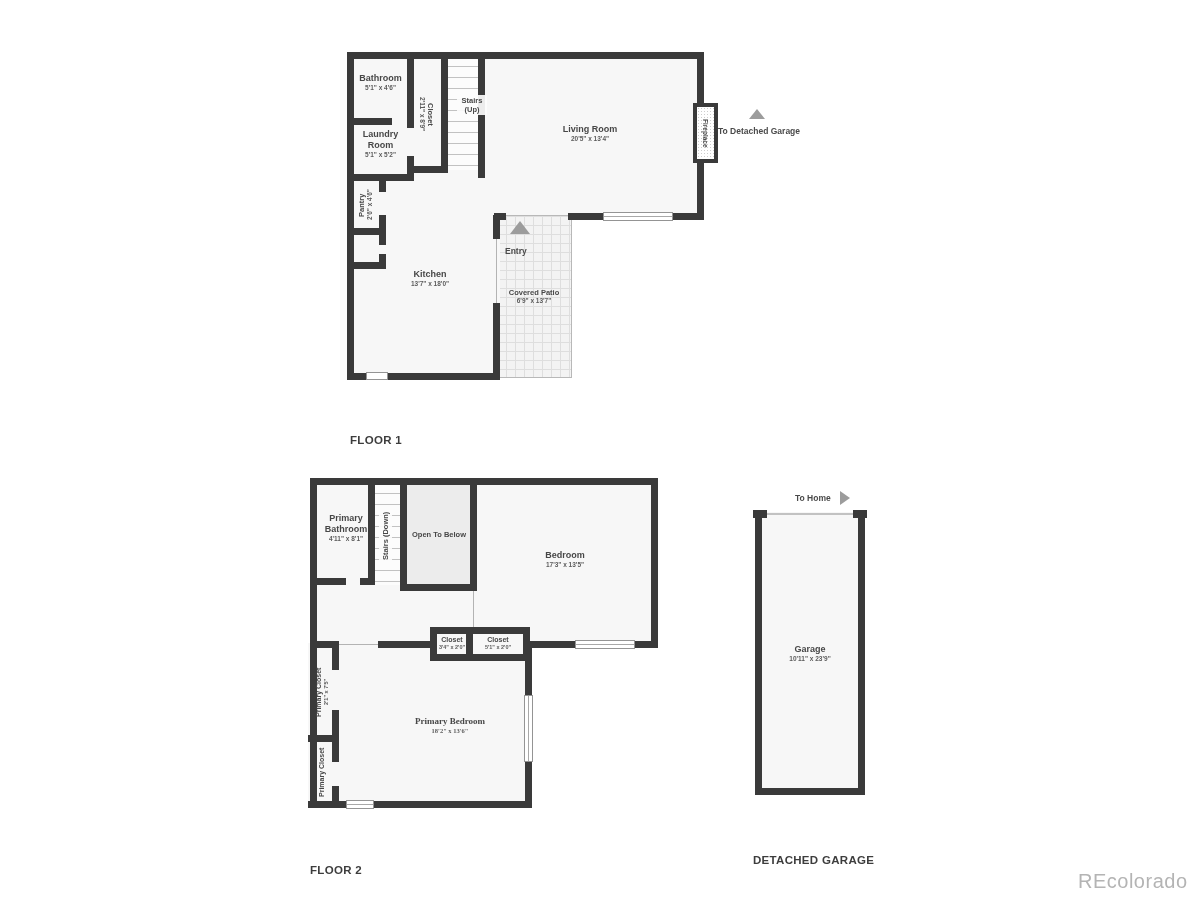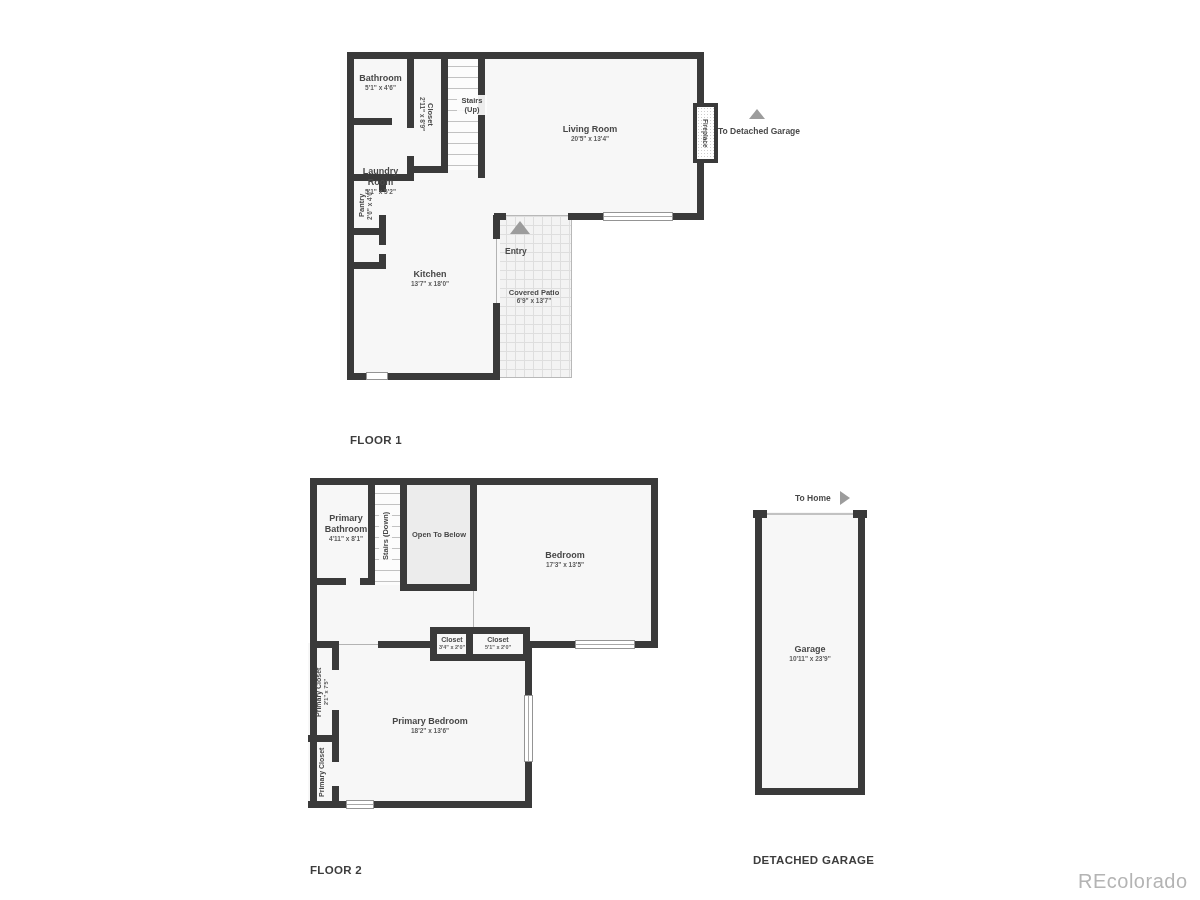--- a/index.html
+++ b/index.html
@@ -89,21 +89,21 @@
       <div class="rname">Bathroom</div>
       <div class="rdims">5'1" x 4'6"</div>
     </div>
     <div class="rlabel vcw" style="left:413px;top:62px;width:28px;height:104px;">
       <div class="rname-sm">Closet</div>
       <div class="rdims">2'11" x 8'9"</div>
     </div>
     <div class="rlabel" style="left:442px;top:90px;width:60px;height:30px;align-items:center;">
       <div class="rname-sm stairs-tag" style="width:26px;">Stairs (Up)</div>
     </div>
-    <div class="rlabel" style="left:352px;top:124px;width:57px;height:40px;margin-top:37px;">
+    <div class="rlabel" style="left:352px;top:124px;width:57px;height:40px;">
       <div class="rname" style="width:40px;">Laundry Room</div>
       <div class="rdims">5'1" x 5'2"</div>
     </div>
     <div class="rlabel" style="left:520px;top:120px;width:140px;height:26px;">
       <div class="rname">Living Room</div>
       <div class="rdims">20'5" x 13'4"</div>
     </div>
     <div class="rlabel" style="left:380px;top:265px;width:100px;height:26px;">
       <div class="rname">Kitchen</div>
       <div class="rdims">13'7" x 18'0"</div>
@@ -190,21 +190,21 @@
       <div class="rname-sm" style="font-size:7px;">Closet</div>
       <div class="rdims" style="font-size:5.5px;">5'1" x 2'0"</div>
     </div>
     <div class="rlabel vccw" style="left:311px;top:650px;width:22px;height:84px;">
       <div class="rname-sm" style="font-size:7px;">Primary Closet</div>
       <div class="rdims" style="font-size:5.5px;">2'1" x 7'5"</div>
     </div>
     <div class="rlabel vccw" style="left:311px;top:744px;width:22px;height:56px;">
       <div class="rname-sm" style="font-size:7px;line-height:1.3;">Primary Closet</div>
     </div>
-    <div class="rlabel" style="left:370px;top:712px;width:120px;height:26px;">
+    <div class="rlabel" style="left:390px;top:712px;width:120px;height:26px;font-family:Liberation Serif, serif;">
       <div class="rname">Primary Bedroom</div>
       <div class="rdims">18'2" x 13'6"</div>
     </div>
 
     <div class="floor-title" style="left:310px;top:816px;">FLOOR 2</div>
   </section>
 
   <section>
     <div class="fill" style="left:755px;top:512px;width:110px;height:283px;"></div>
     <div class="wall" style="left:755px;top:512px;width:7px;height:283px;"></div>

